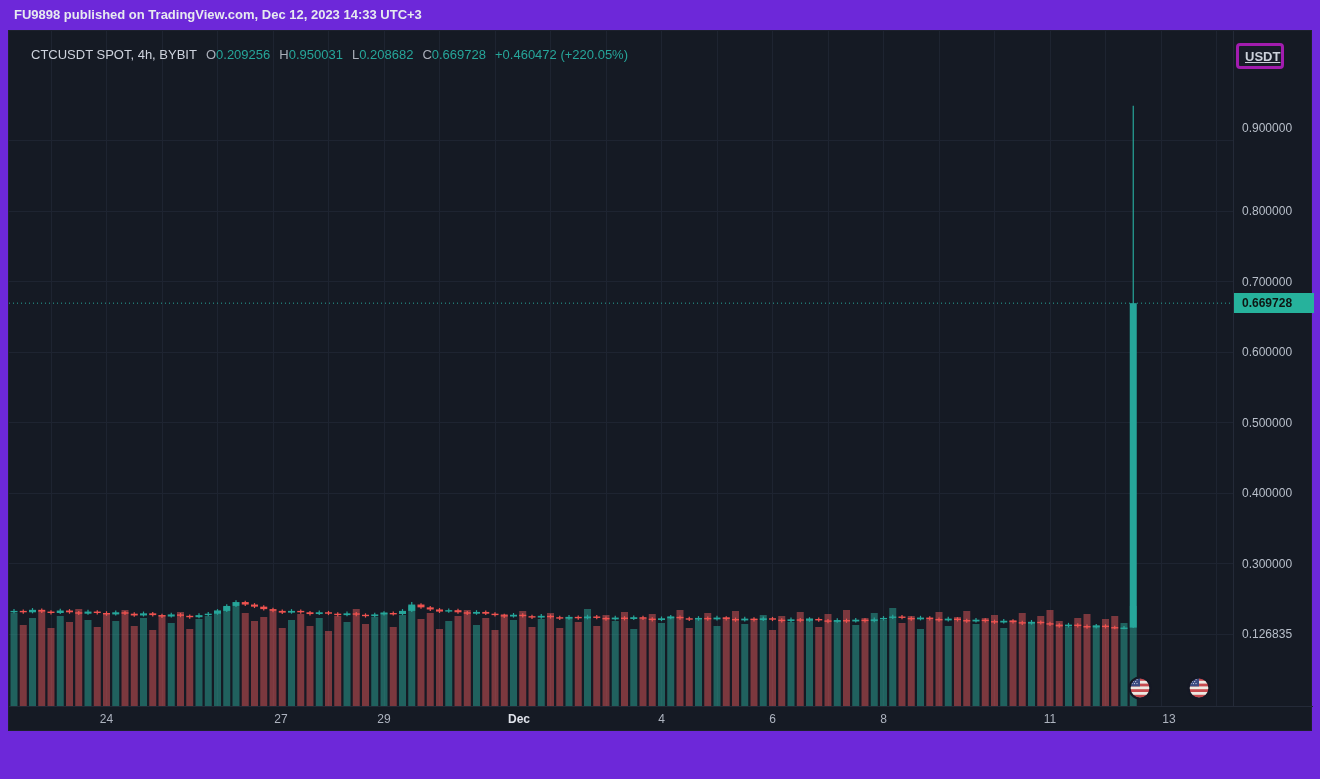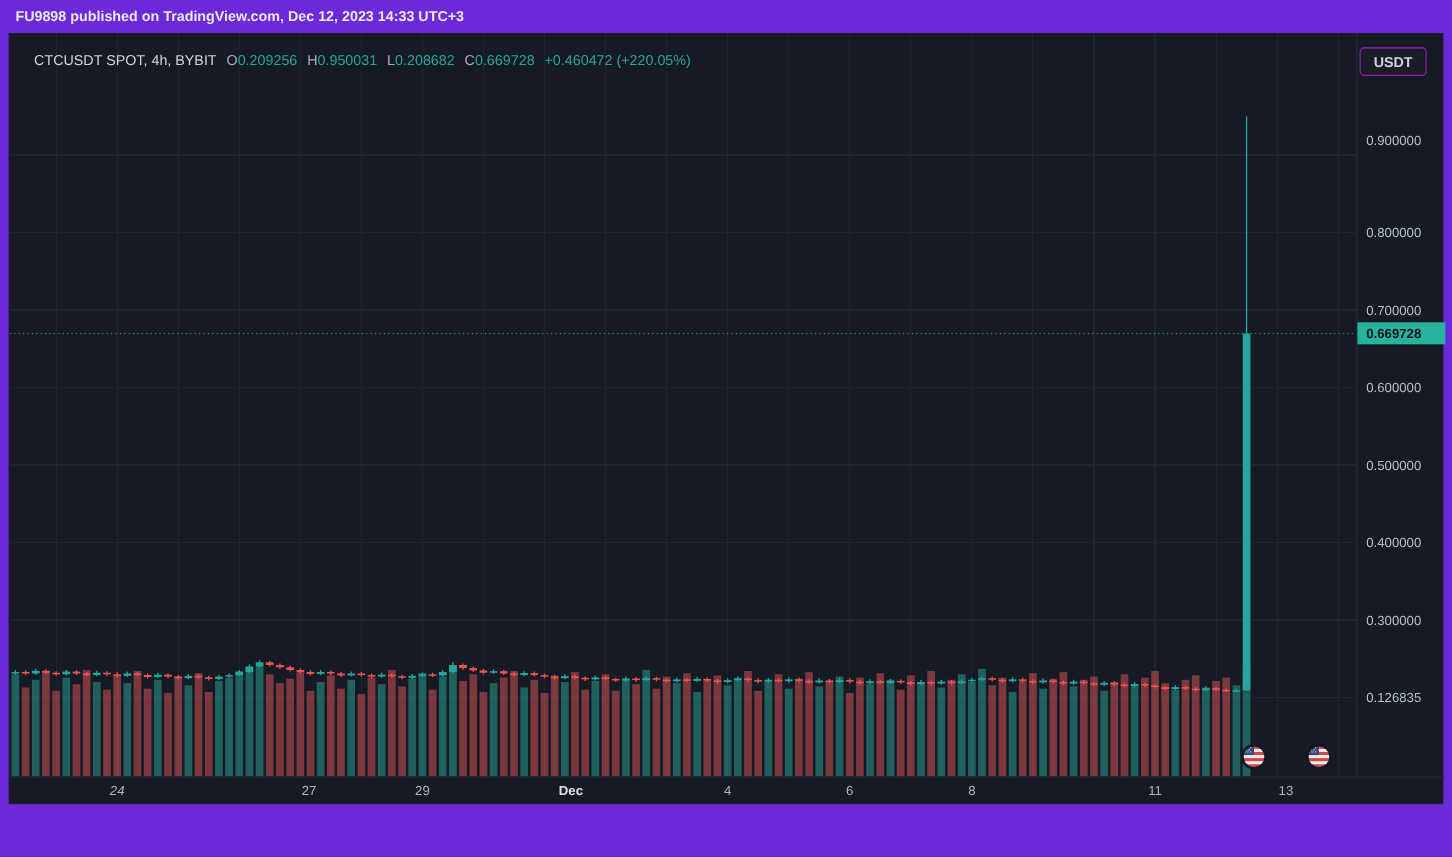--- a/index.html
+++ b/index.html
@@ -25,23 +25,23 @@
   .legend .chg{color:#26a69a;}
 
   
   .price-axis{position:absolute;left:1224px;top:0;width:80px;height:675px;
               border-left:1px solid #242a38;box-sizing:border-box;}
   .axis-label{position:absolute;left:8px;height:16px;line-height:16px;font-size:12px;color:#b8bfca;}
   .price-badge{position:absolute;left:0;width:80px;height:20px;line-height:20px;box-sizing:border-box;
                background:#26b29c;color:#0e1613;font-size:12px;font-weight:700;padding-left:8px;z-index:6;}
 
   
-  .usdt-btn{position:absolute;left:2px;top:12px;width:61px;height:26px;background:#181d29;
-            border:1px solid #a21caf;border-radius:4px;color:#cdd2dc;font-size:13px;font-weight:600;
-            font-family:"Liberation Sans", sans-serif;cursor:pointer;z-index:7;}
+  .usdt-btn{position:absolute;left:2px;top:12px;width:48px;height:26px;background:#181d29;
+            border:3px solid #a21caf;border-radius:4px;color:#cdd2dc;font-size:13px;font-weight:600;
+            font-family:"Liberation Sans", sans-serif;cursor:pointer;z-index:7;text-decoration:underline;}
 
   
   .time-axis{position:absolute;left:0;top:675px;width:1304px;height:26px;
              border-top:1px solid #242a38;box-sizing:border-box;}
   .time-tick{position:absolute;top:0;width:40px;height:25px;line-height:25px;text-align:center;
              font-size:12px;color:#aeb4c0;}
   .time-tick.bold{color:#dfe2ea;font-weight:700;}
 
   
   .flag{position:absolute;width:24px;height:24px;z-index:4;}
@@ -792,21 +792,21 @@
         <div class="axis-label" style="top: 172.376px;">0.800000</div>
         <div class="axis-label" style="top: 242.835px;">0.700000</div>
         <div class="axis-label" style="top: 313.294px;">0.600000</div>
         <div class="axis-label" style="top: 383.754px;">0.500000</div>
         <div class="axis-label" style="top: 454.213px;">0.400000</div>
         <div class="axis-label" style="top: 524.672px;">0.300000</div>
         <div class="axis-label" style="top: 595.132px;">0.126835</div>
       </div>
 
     <div class="time-axis" id="time-axis">
-        <div class="time-tick" style="left: 77.5px; font-style: italic;">24</div>
+        <div class="time-tick" style="left: 77.5px;">24</div>
         <div class="time-tick" style="left: 252px;">27</div>
         <div class="time-tick" style="left: 355px;">29</div>
         <div class="time-tick bold" style="left: 481px; text-align: right;">Dec</div>
         <div class="time-tick" style="left: 632.5px;">4</div>
         <div class="time-tick" style="left: 743.5px;">6</div>
         <div class="time-tick" style="left: 854.5px;">8</div>
         <div class="time-tick" style="left: 1021px;">11</div>
         <div class="time-tick" style="left: 1140px;">13</div>
       </div>
   </div>

